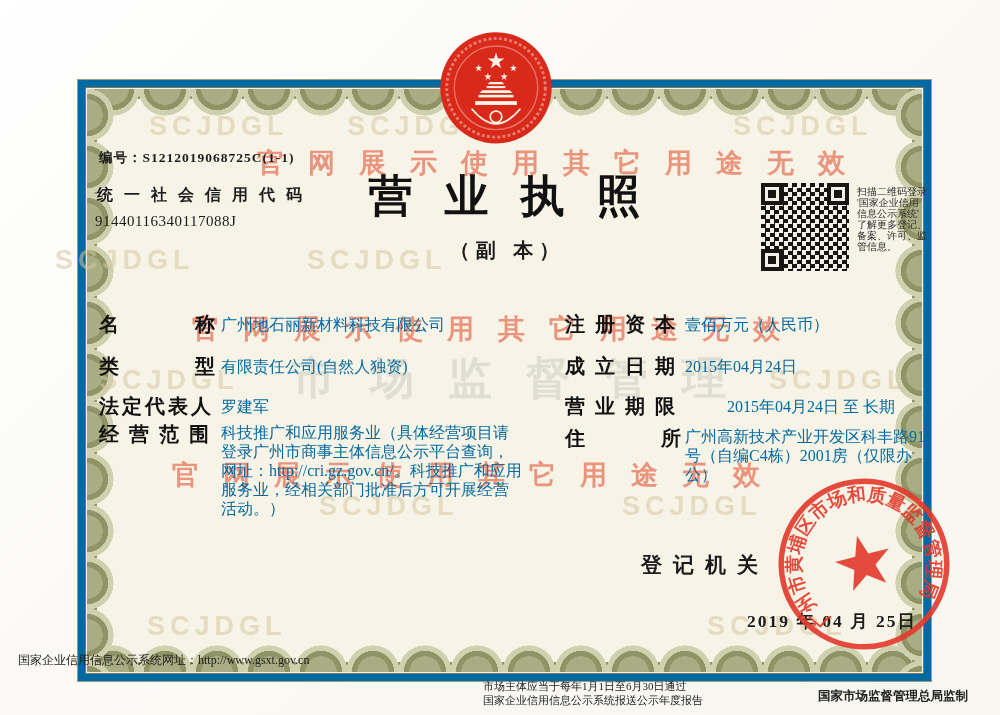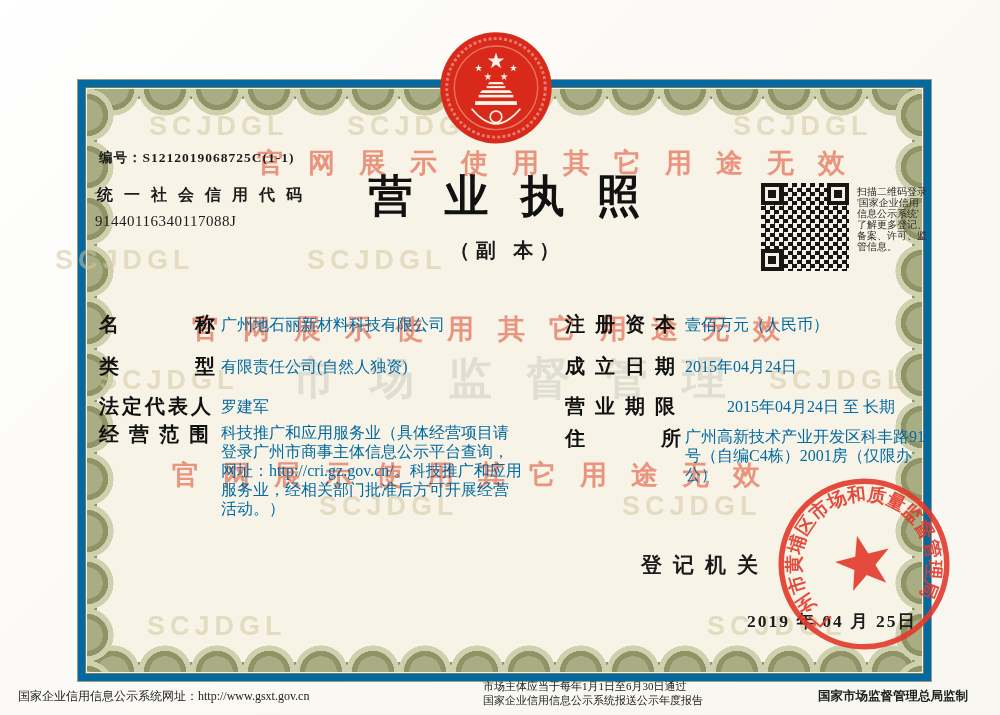--- a/index.html
+++ b/index.html
@@ -90,21 +90,21 @@
     font-weight:bold; font-size:21px; letter-spacing:11px; }
   .issue-date { position:absolute; left:662px; top:522px; font-family:"Liberation Serif",serif;
     font-weight:bold; font-size:17.5px; letter-spacing:2px; }
   
   .seal { position:absolute; left:688px; top:386px; width:182px; height:182px;
     transform:rotate(-14deg); opacity:0.9; }
   
   .emblem { position:absolute; left:438px; top:30px; width:116px; height:118px; z-index:6; }
   
   .footer-text { position:absolute; font-size:12px; color:#222; white-space:nowrap; }
-  .ft-left { left:18px; top:688px; }
+  .ft-left { left:18px; top:652px; }
   .ft-mid { left:483px; top:679px; font-size:11px; line-height:14px; white-space:normal; width:260px; }
   .ft-right { left:818px; top:688px; font-family:"Liberation Sans",sans-serif; font-weight:bold; font-size:12.5px; }
 </style>
 </head>
 <body>
 
 <div class="frame">
   <div class="edge top"></div>
   <div class="edge bottom"></div>
   <div class="edge left"></div>

